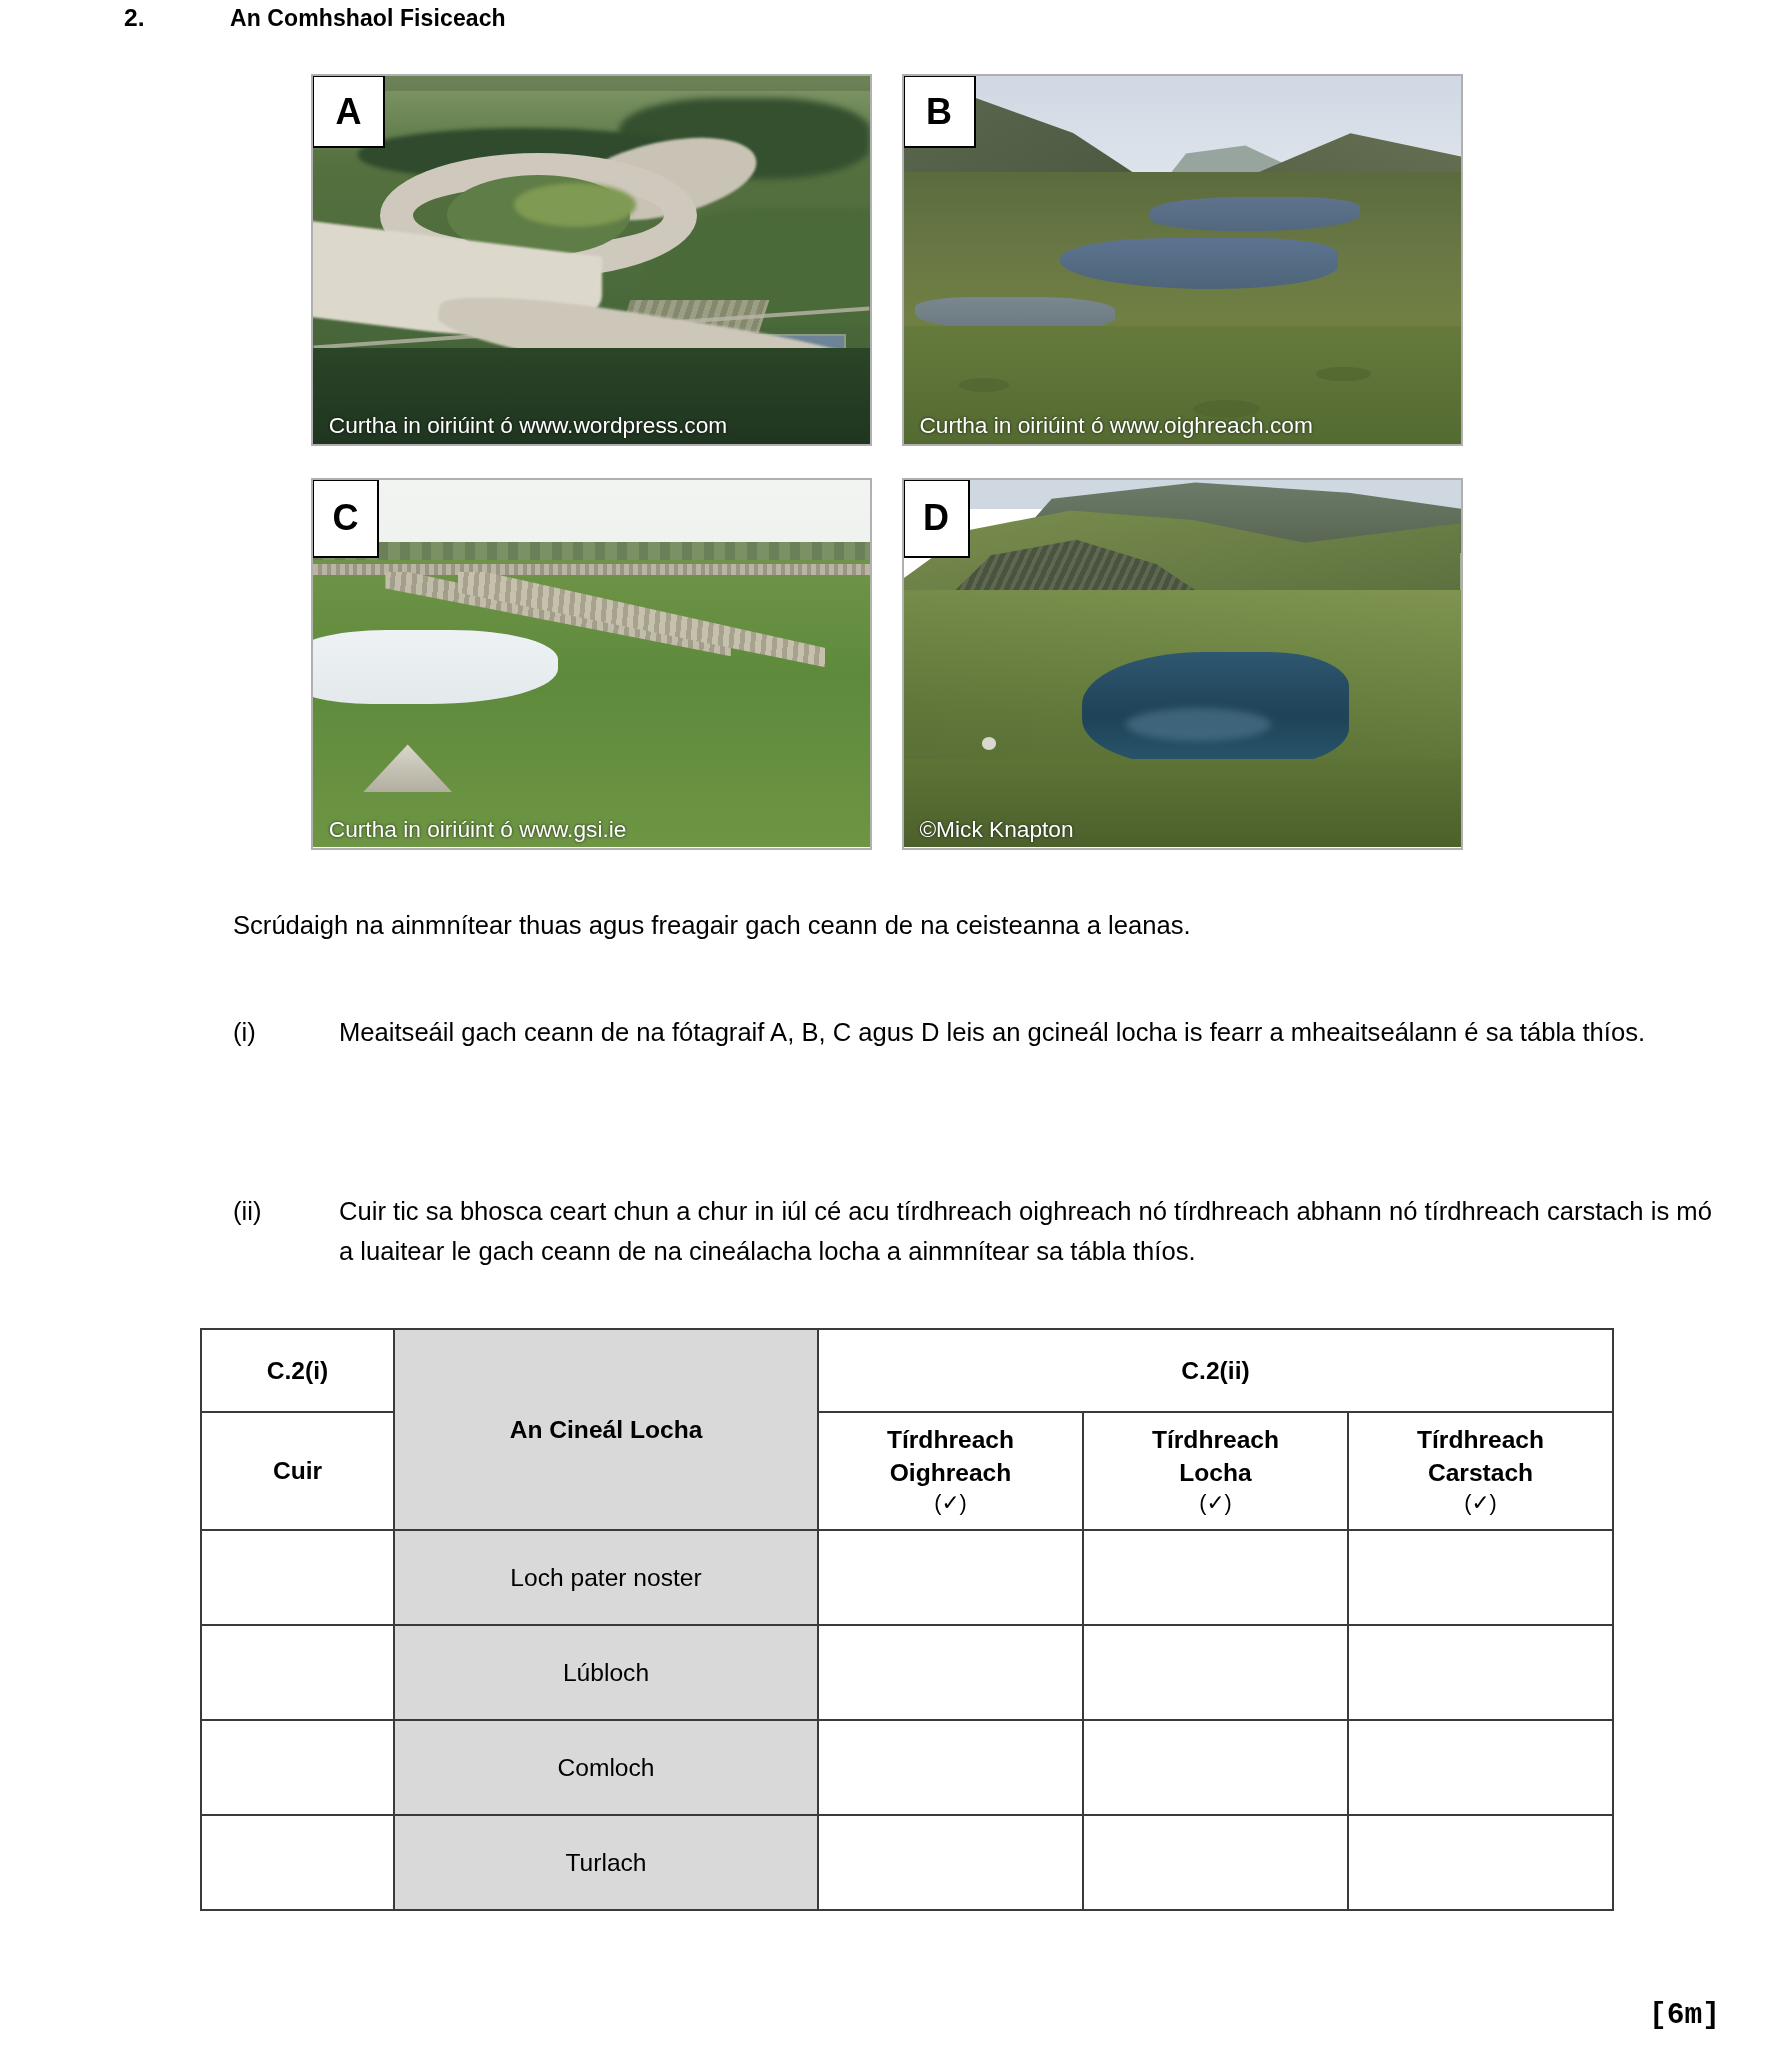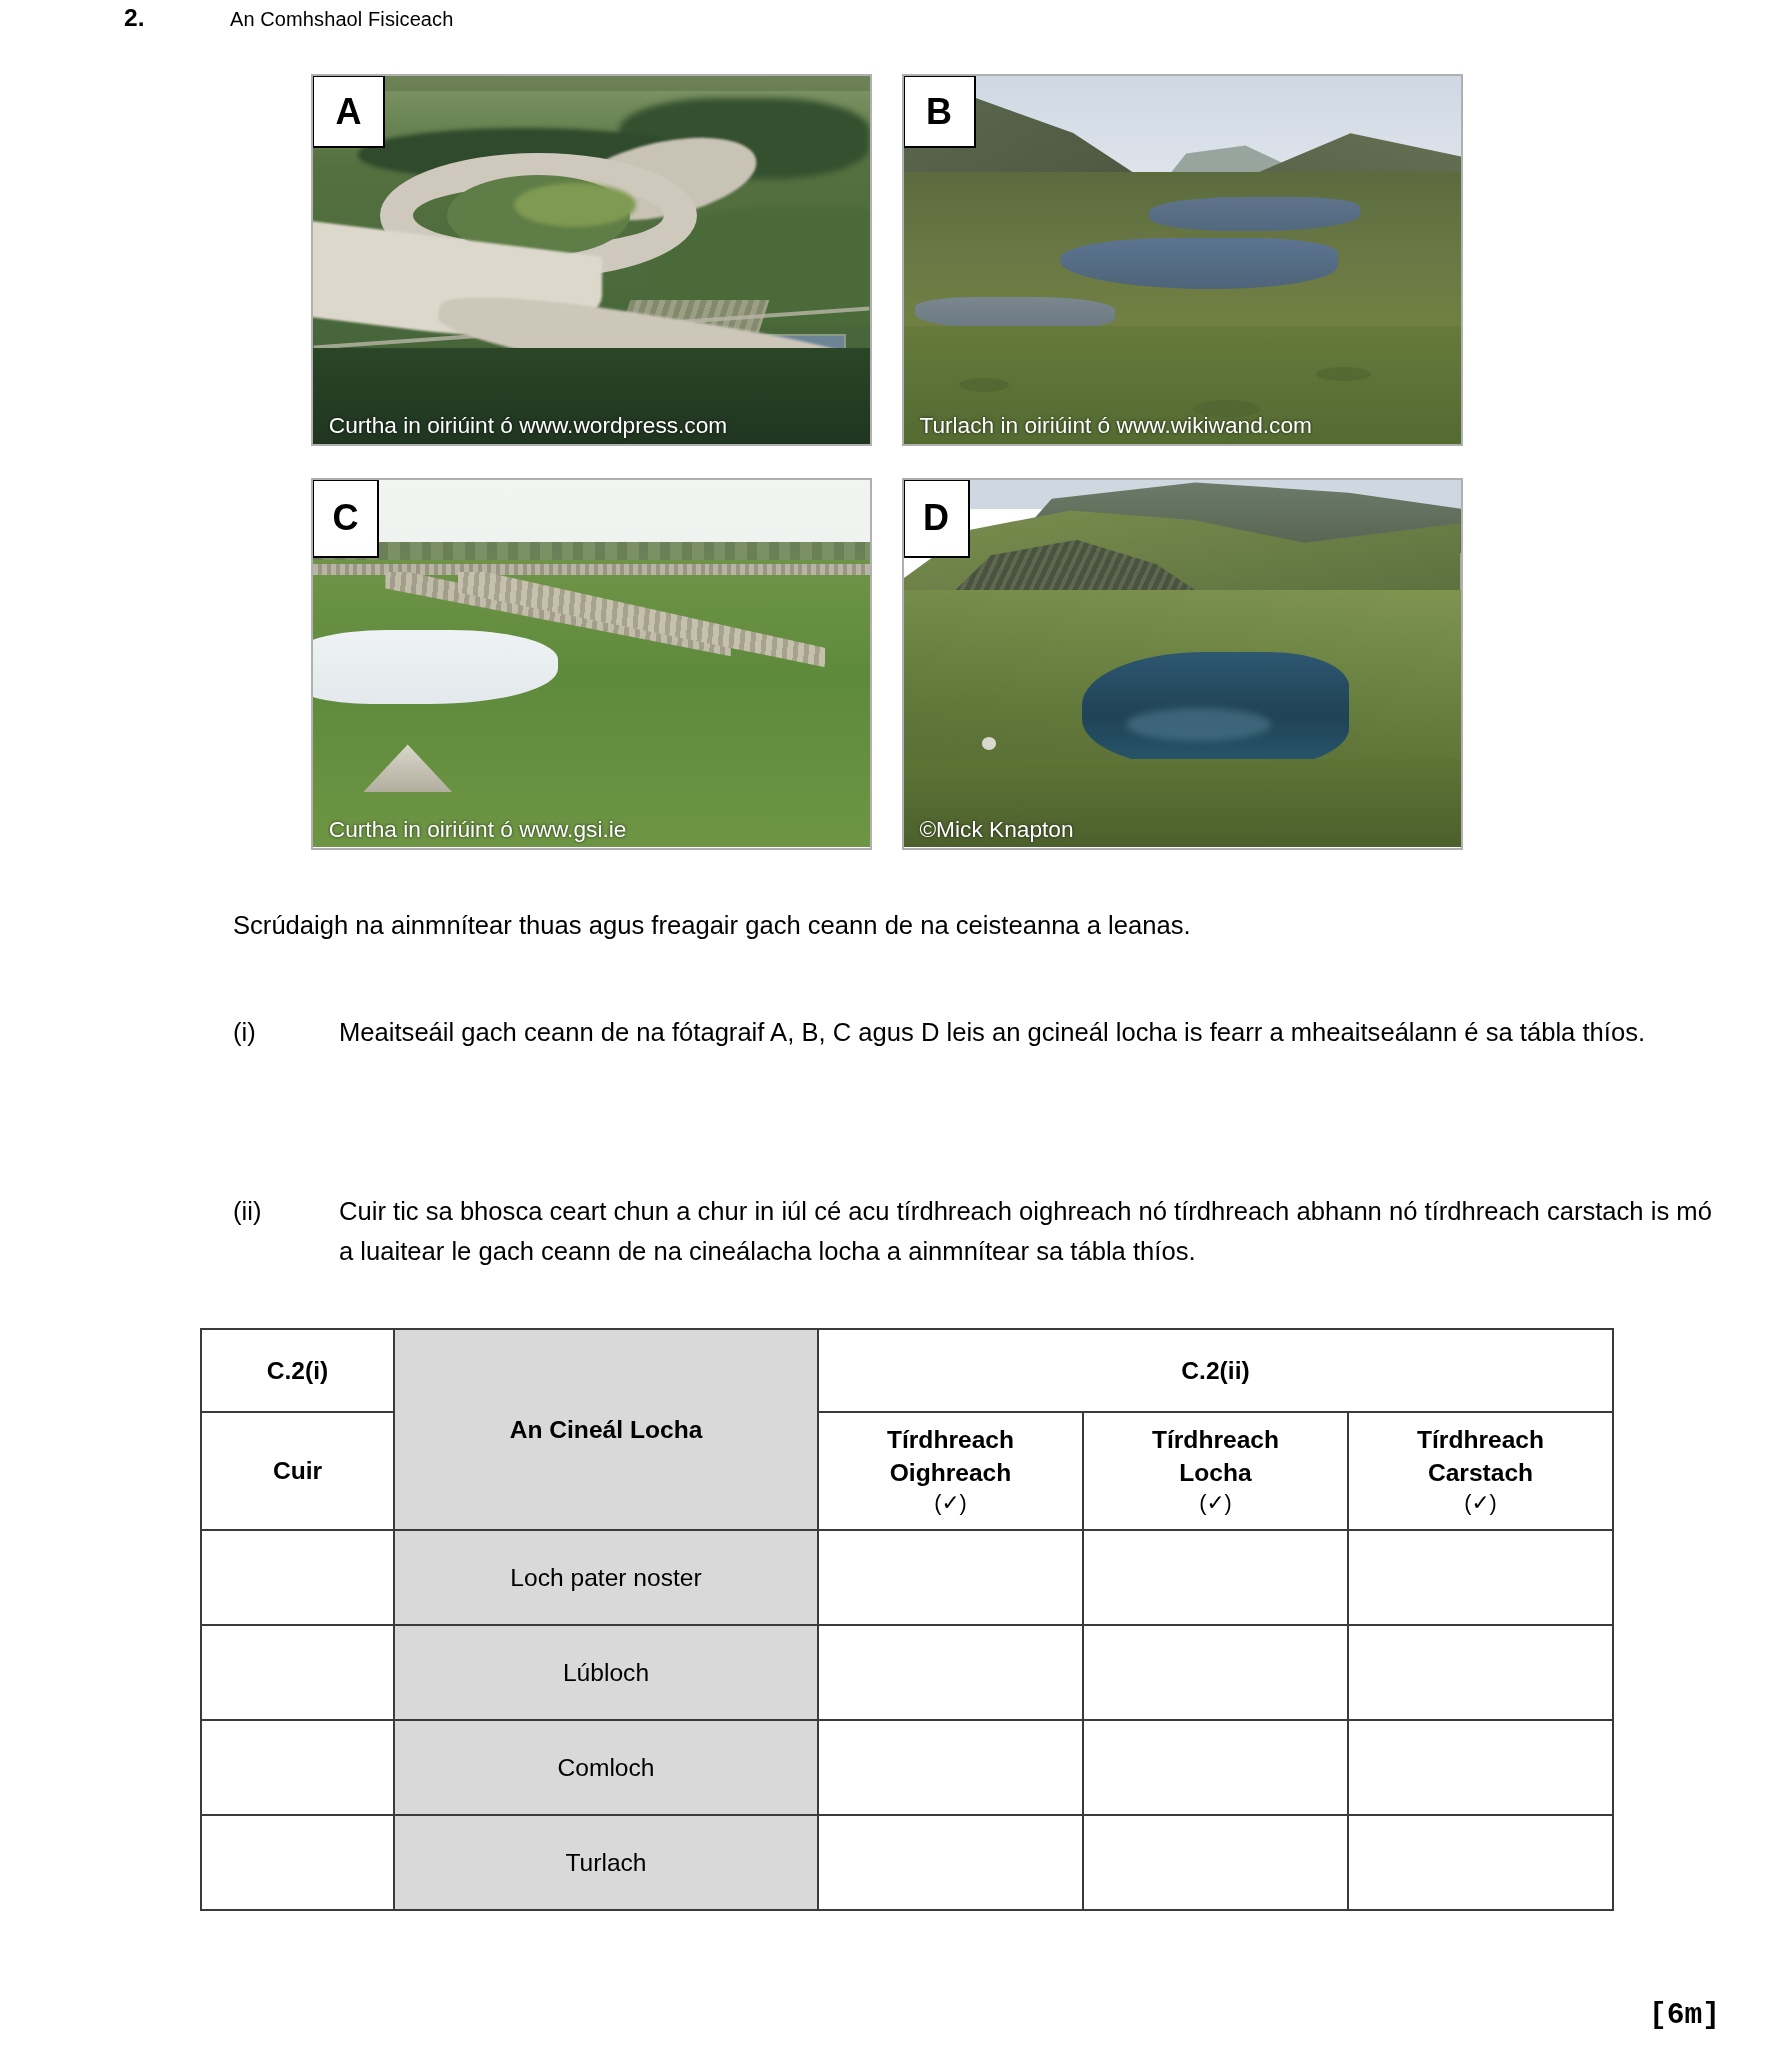--- a/index.html
+++ b/index.html
@@ -24,22 +24,22 @@
     display: flex;
     align-items: baseline;
   }
   .q-number {
     font-size: 24.6px;
     font-weight: bold;
     width: 106px;
     flex: none;
   }
   .q-title {
-    font-size: 20px;
-    font-weight: normal;
+    font-size: 23px;
+    font-weight: bold;
     letter-spacing: 0.1px;
   }
 
   
   .photo-grid {
     position: absolute;
     left: 311px;
     top: 74px;
     width: 1153px;
   }
@@ -294,21 +294,21 @@
         <div class="b-valley"></div>
         <div class="b-lake1"></div>
         <div class="b-lake2"></div>
         <div class="b-lake3"></div>
         <div class="b-fg"></div>
         <div class="b-tuft" style="left:10%;top:82%;width:9%;height:4%"></div>
         <div class="b-tuft" style="left:52%;top:88%;width:12%;height:5%"></div>
         <div class="b-tuft" style="left:74%;top:79%;width:10%;height:4%"></div>
       </div>
       <div class="photo-letter">B</div>
-      <div class="photo-caption">Turlach in oiriúint ó www.wikiwand.com</div>
+      <div class="photo-caption">Curtha in oiriúint ó www.oighreach.com</div>
     </div>
   </div>
 
   <div class="photo-row">
 
     <div class="photo-frame photo-c">
       <div class="scene">
         <div class="c-sky"></div>
         <div class="c-treeline"></div>
         <div class="c-field"></div>

